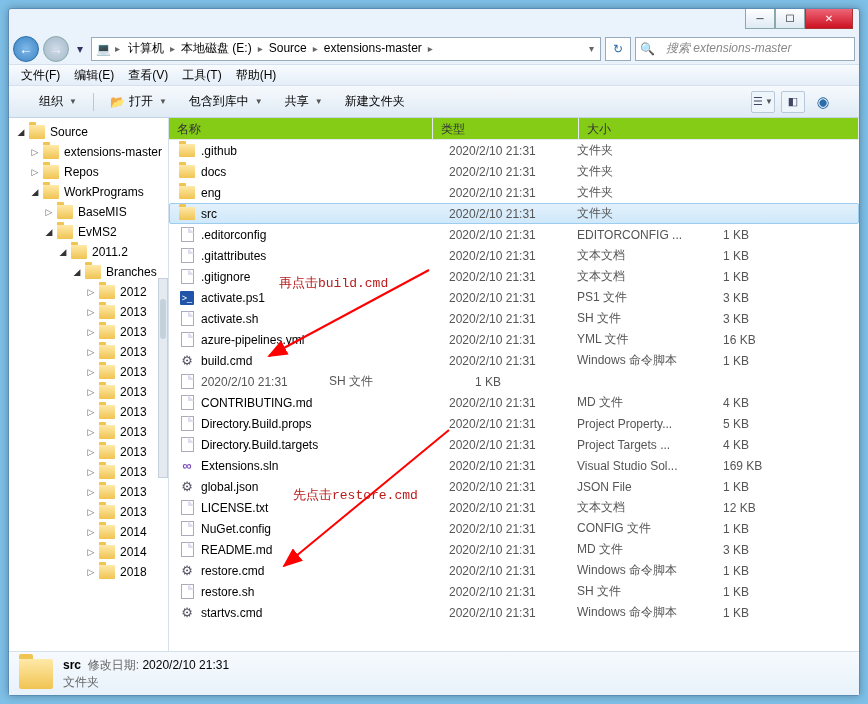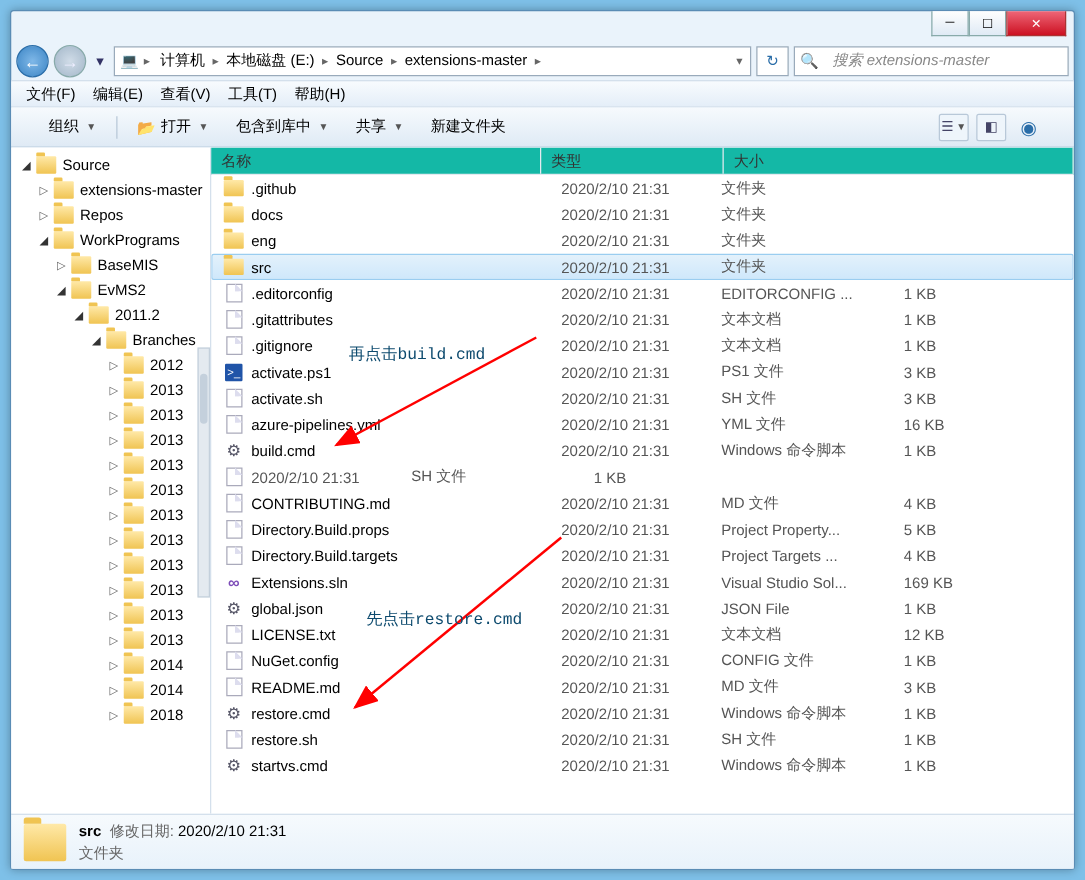--- a/index.html
+++ b/index.html
@@ -36,21 +36,21 @@
 .tr-row { display: flex; align-items: center; height: 20px; padding-left: 6px; gap: 2px; cursor: pointer; white-space: nowrap; }
 .tr-arrow { width: 12px; font-size: 9px; color: #666; text-align: center; }
 .tr-arrow.open { color: #333; }
 .tr-fold { width: 16px; height: 14px; background: linear-gradient(#ffe9a8,#f0c452); border-radius: 1px; position: relative; }
 .tr-fold::before { content: ""; position: absolute; top: -3px; left: 0; width: 7px; height: 3px; background: #f0c452; border-radius: 1px 1px 0 0; }
 .tr-label { margin-left: 3px; }
 .scroll-hint { position: absolute; right: 0; top: 160px; width: 10px; height: 200px; background: #e4eaf0; border: 1px solid #c4d0dc; }
 .scroll-thumb { position: absolute; left: 1px; top: 20px; width: 6px; height: 40px; background: #c4d0dc; border-radius: 3px; }
 
 .list { flex: 1; display: flex; flex-direction: column; position: relative; }
-.list-head { height: 22px; display: flex; border-bottom: 1px solid #e4eaf0; background: #14b8a6; }
+.list-head { height: 22px; display: flex; border-bottom: 1px solid #e4eaf0; background: #84cc16; }
 .lh { padding: 3px 8px; border-right: 1px solid #e4eaf0; color: #333; cursor: pointer; }
 .lh.name { flex: 0 0 264px; }
 .lh.date { flex: 0 0 128px; }
 .lh.type { flex: 0 0 146px; }
 .lh.size { flex: 1; }
 .list-body { flex: 1; overflow: hidden; position: relative; }
 .row { height: 21px; display: flex; align-items: center; padding-left: 10px; }
 .row.sel { background: linear-gradient(#e3f1fb,#cfe8fb); border: 1px solid #9acdf0; border-radius: 2px; padding-left: 9px; }
 .ic { width: 16px; height: 16px; margin-right: 6px; flex: 0 0 16px; display: flex; align-items: center; justify-content: center; }
 .ic-fold { background: linear-gradient(#ffe9a8,#f0c452); border-radius: 1px; position: relative; height: 13px; width: 16px; }
@@ -58,21 +58,21 @@
 .ic-file { border: 1px solid #aab; background: #fff; width: 13px; height: 15px; position: relative; }
 .ic-file::after { content: ""; position: absolute; right: -1px; top: -1px; border: 3px solid transparent; border-left-color: #dde; border-bottom-color: #dde; }
 .ic-gear { color: #556; font-size: 13px; }
 .ic-sln { color: #7d4db8; font-size: 13px; font-weight: bold; }
 .ic-ps1 { background: #2054a8; color: #fff; width: 14px; height: 14px; font-size: 9px; text-align: center; line-height: 14px; border-radius: 1px; }
 .cell-name { flex: 0 0 248px; overflow: hidden; text-overflow: ellipsis; white-space: nowrap; cursor: pointer; }
 .cell-date { flex: 0 0 128px; color: #555; }
 .cell-type { flex: 0 0 146px; color: #555; overflow: hidden; text-overflow: ellipsis; white-space: nowrap; }
 .cell-size { flex: 1; text-align: left; padding-right: 26px; color: #555; }
 
-.annot { position: absolute; color: #0c4a6e; font-family: "Courier New", monospace; font-size: 13px; pointer-events: none; z-index: 5; }
+.annot { position: absolute; color: #b91c1c; font-family: "Courier New", monospace; font-size: 13px; pointer-events: none; z-index: 5; }
 .arrow-svg { position: absolute; pointer-events: none; z-index: 4; }
 
 .status { height: 44px; border-top: 1px solid #d4e0ec; background: linear-gradient(#f6fafd,#e8f2fb); display: flex; align-items: center; padding: 4px 10px; gap: 10px; }
 .stat-ic { width: 34px; height: 30px; background: linear-gradient(#ffe9a8,#f0c452); border-radius: 2px; position: relative; }
 .stat-ic::before { content: ""; position: absolute; top: -5px; left: 0; width: 14px; height: 5px; background: #f0c452; border-radius: 2px 2px 0 0; }
 .stat-txt { line-height: 1.4; }
 .stat-lbl { color: #666; }
 </style>
 </head>
 <body>

